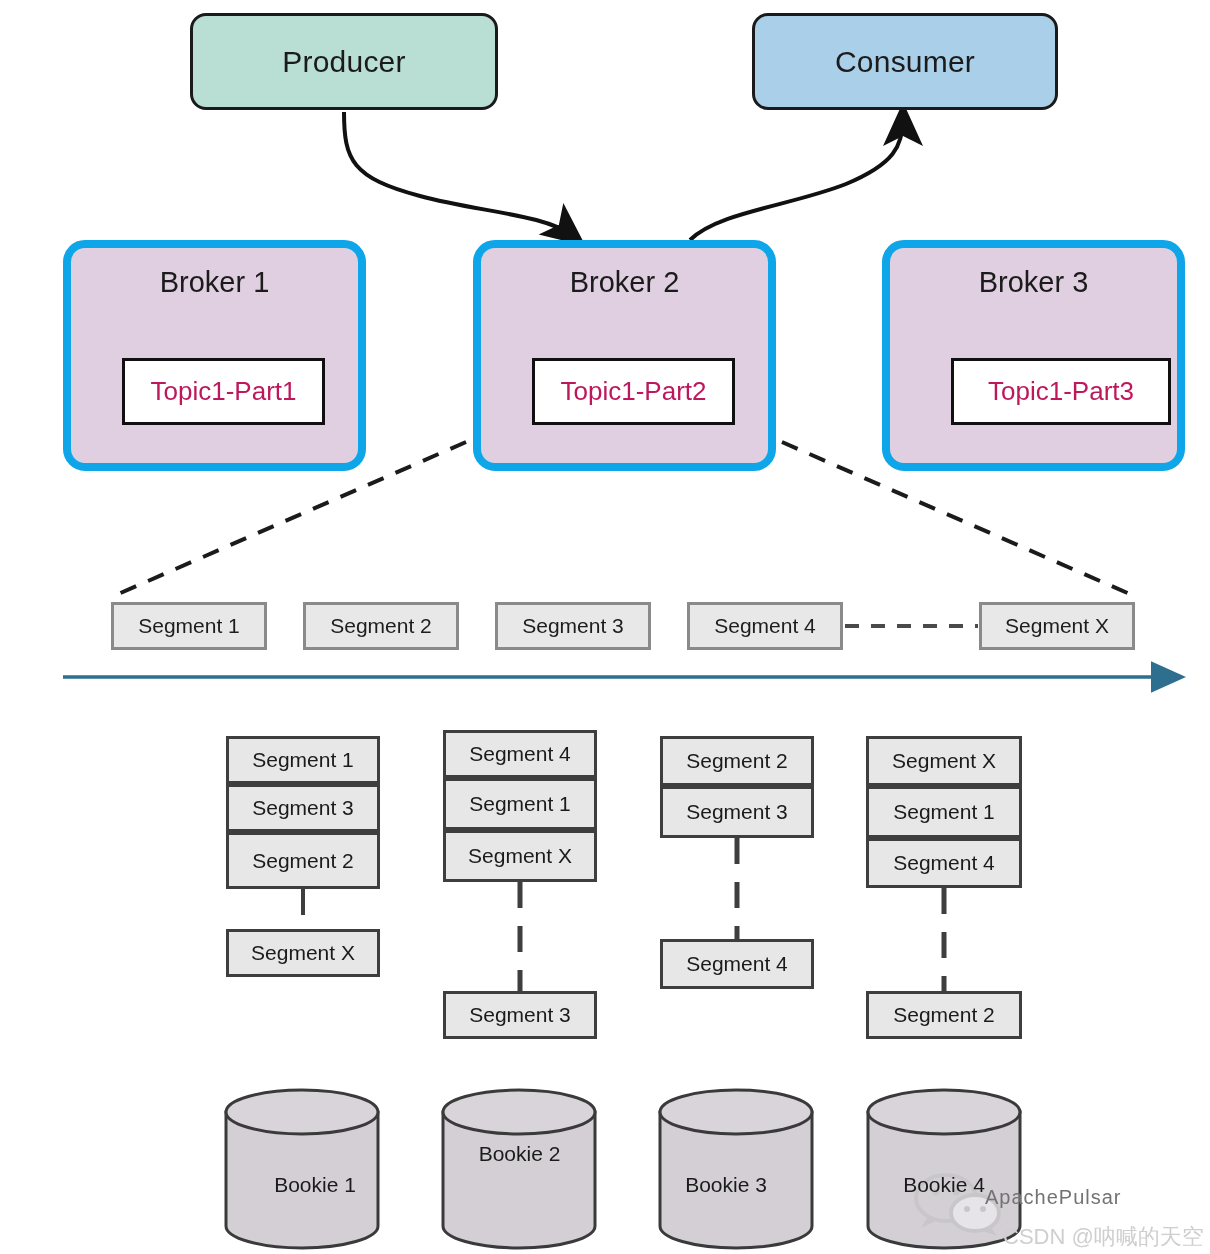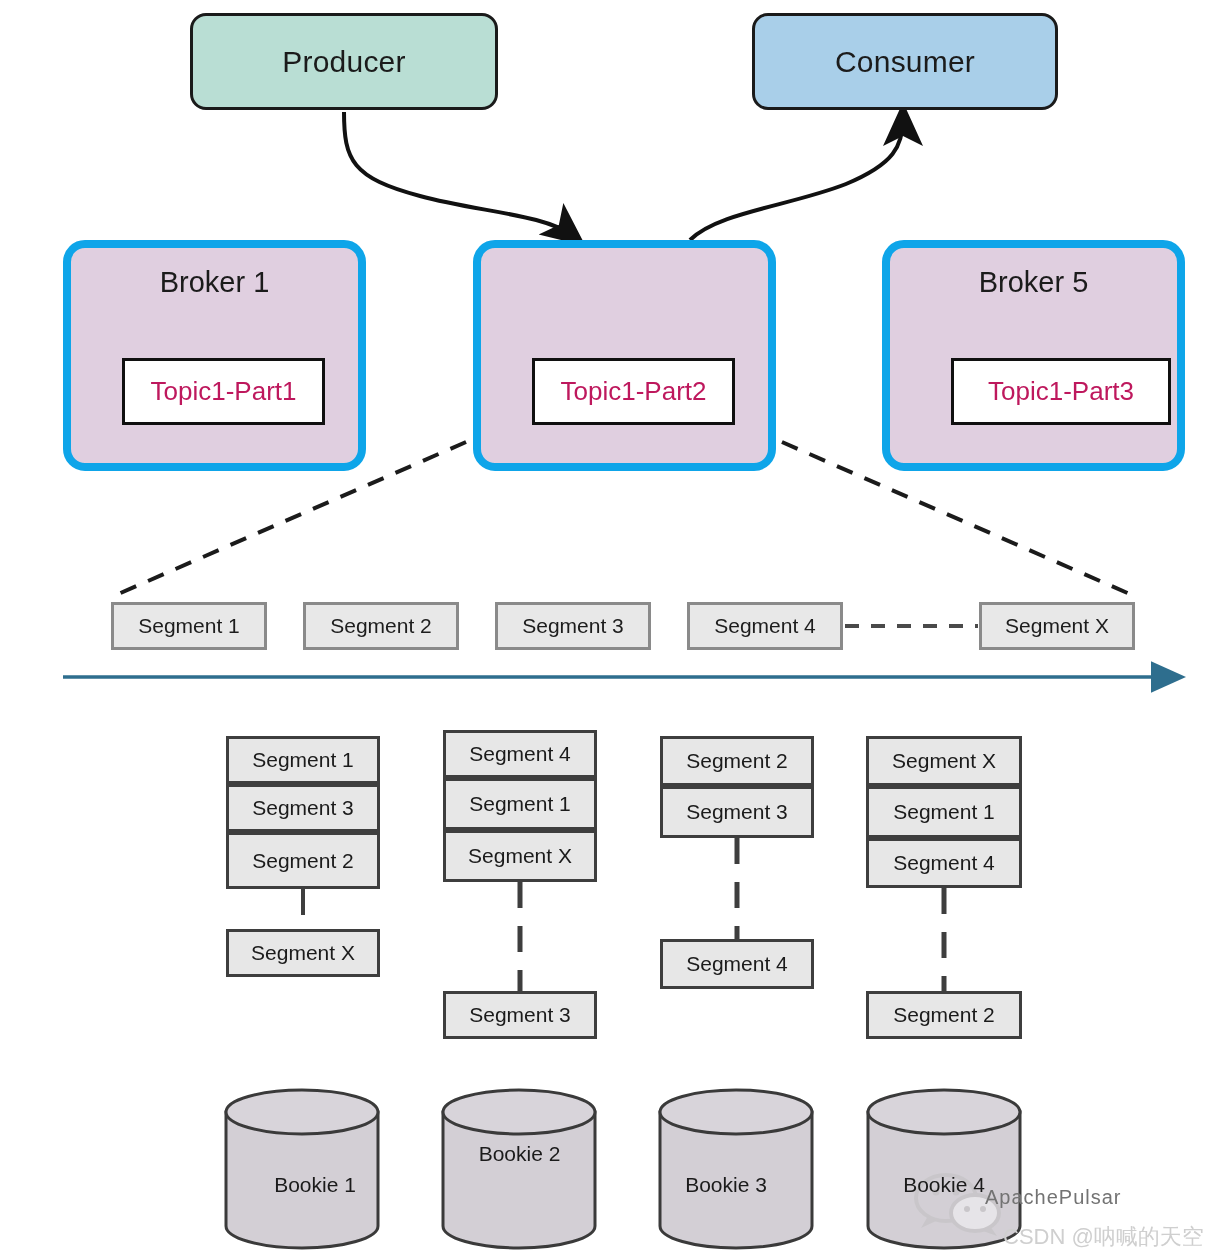--- a/index.html
+++ b/index.html
@@ -164,25 +164,26 @@
   <div class="node actor consumer" style="left:752px;top:13px;width:306px;height:97px;">
     <span>Consumer</span>
   </div>
 
   <div class="node broker" style="left:63px;top:240px;width:303px;height:231px;">
     <div class="broker-title">Broker 1</div>
     <div class="topic" style="left:51px;top:110px;width:203px;height:67px;">Topic1-Part1</div>
   </div>
 
   <div class="node broker" style="left:473px;top:240px;width:303px;height:231px;">
+    <div class="broker-title">Broker 2</div>
     <div class="topic" style="left:51px;top:110px;width:203px;height:67px;">Topic1-Part2</div>
   </div>
 
   <div class="node broker" style="left:882px;top:240px;width:303px;height:231px;">
-    <div class="broker-title">Broker 5</div>
+    <div class="broker-title">Broker 3</div>
     <div class="topic" style="left:61px;top:110px;width:220px;height:67px;">Topic1-Part3</div>
   </div>
 
   <div class="node seg" style="left:111px;top:602px;width:156px;height:48px;">Segment 1</div>
   <div class="node seg" style="left:303px;top:602px;width:156px;height:48px;">Segment 2</div>
   <div class="node seg" style="left:495px;top:602px;width:156px;height:48px;">Segment 3</div>
   <div class="node seg" style="left:687px;top:602px;width:156px;height:48px;">Segment 4</div>
   <div class="node seg" style="left:979px;top:602px;width:156px;height:48px;">Segment X</div>
 
   <div class="node sbox" style="left:226px;top:736px;width:154px;height:48px;">Segment 1</div>

